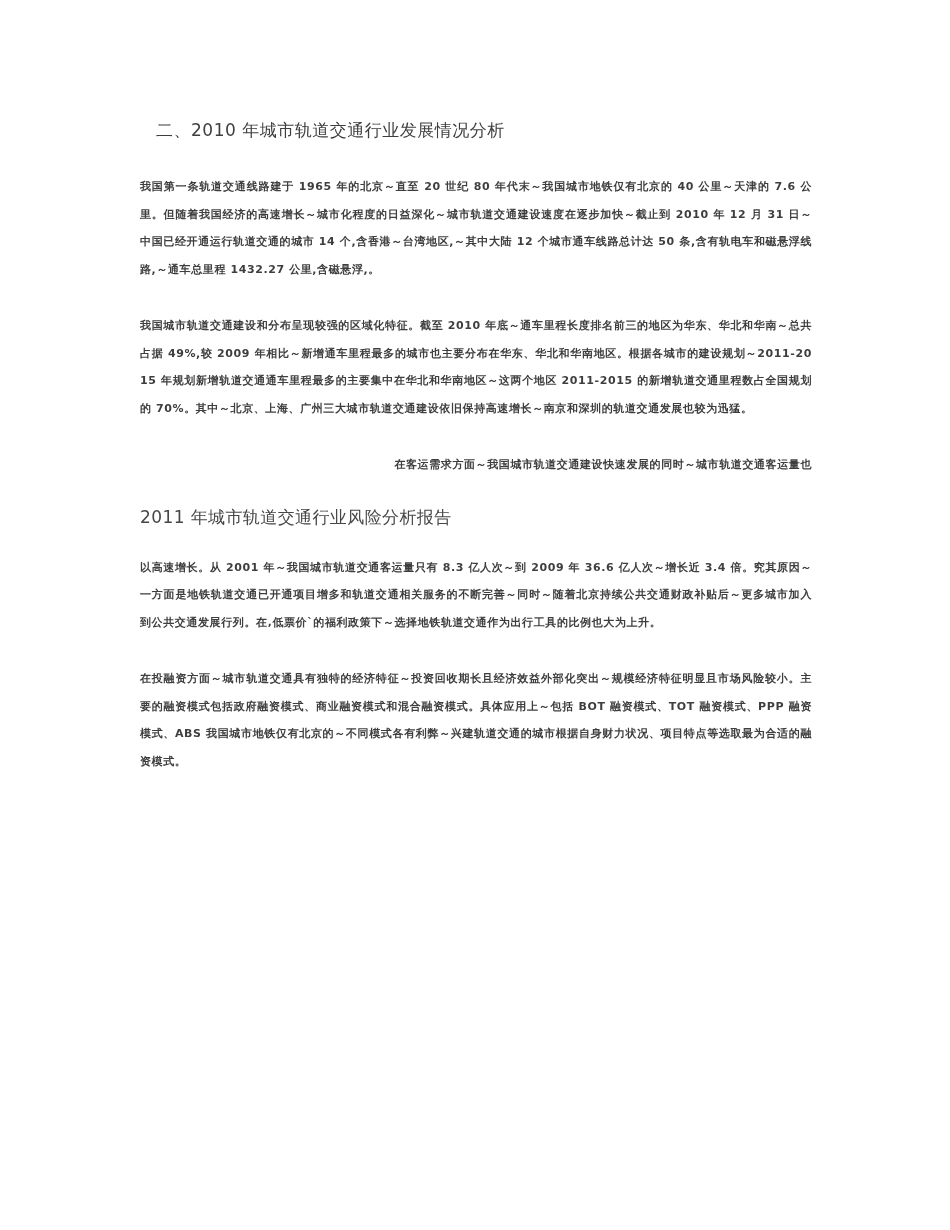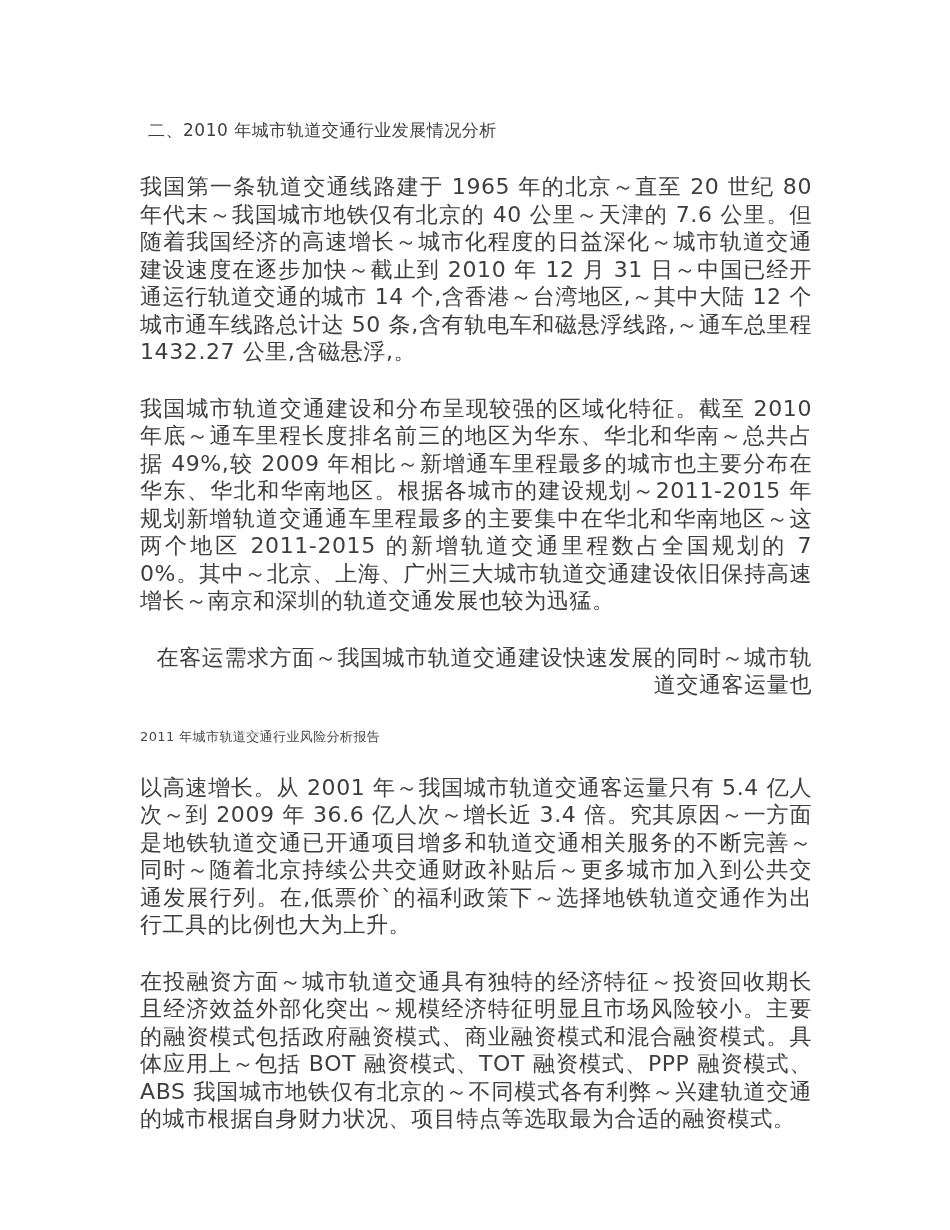--- a/index.html
+++ b/index.html
@@ -18,38 +18,38 @@
     box-sizing: border-box;
     width: 950px;
     min-height: 1230px;
     padding: 116px 138px 60px 140px;
     background: #ffffff;
   }
   .doc-title {
     font-size: 17px;
     font-weight: 400;
     line-height: 28px;
-    margin: 0 0 29px 8px;
+    margin: 0 0 29px 16px;
     letter-spacing: 0.5px;
   }
   .para {
-    font-size: 22px;
-    font-weight: 400;
+    font-size: 11px;
+    font-weight: 700;
     line-height: 27.5px;
     text-align: justify;
     text-justify: inter-ideograph;
     margin: 0 0 29px 0;
     letter-spacing: 0.6px;
     word-break: break-all;
   }
   .para-short {
     text-align: right;
   }
   .report-note {
-    font-size: 13px;
+    font-size: 17px;
     font-weight: 400;
     color: #474747;
     line-height: 18px;
     margin: 0 0 28px 0;
     letter-spacing: 0.4px;
     text-align: left;
   }
 </style>
 </head>
 <body>
@@ -58,16 +58,16 @@
   <h2 class="doc-title">二、2010 年城市轨道交通行业发展情况分析</h2>
 
   <p class="para">我国第一条轨道交通线路建于 1965 年的北京～直至 20 世纪 80 年代末～我国城市地铁仅有北京的 40 公里～天津的 7.6 公里。但随着我国经济的高速增长～城市化程度的日益深化～城市轨道交通建设速度在逐步加快～截止到 2010 年 12 月 31 日～中国已经开通运行轨道交通的城市 14 个,含香港～台湾地区,～其中大陆 12 个城市通车线路总计达 50 条,含有轨电车和磁悬浮线路,～通车总里程 1432.27 公里,含磁悬浮,。</p>
 
   <p class="para">我国城市轨道交通建设和分布呈现较强的区域化特征。截至 2010 年底～通车里程长度排名前三的地区为华东、华北和华南～总共占据 49%,较 2009 年相比～新增通车里程最多的城市也主要分布在华东、华北和华南地区。根据各城市的建设规划～2011-2015 年规划新增轨道交通通车里程最多的主要集中在华北和华南地区～这两个地区 2011-2015 的新增轨道交通里程数占全国规划的 70%。其中～北京、上海、广州三大城市轨道交通建设依旧保持高速增长～南京和深圳的轨道交通发展也较为迅猛。</p>
 
   <p class="para para-short">在客运需求方面～我国城市轨道交通建设快速发展的同时～城市轨道交通客运量也</p>
 
   <p class="report-note">2011 年城市轨道交通行业风险分析报告</p>
 
-  <p class="para">以高速增长。从 2001 年～我国城市轨道交通客运量只有 5.4 亿人次～到 2009 年 36.6 亿人次～增长近 3.4 倍。究其原因～一方面是地铁轨道交通已开通项目增多和轨道交通相关服务的不断完善～同时～随着北京持续公共交通财政补贴后～更多城市加入到公共交通发展行列。在‚低票价`的福利政策下～选择地铁轨道交通作为出行工具的比例也大为上升。</p>
+  <p class="para">以高速增长。从 2001 年～我国城市轨道交通客运量只有 8.3 亿人次～到 2009 年 36.6 亿人次～增长近 3.4 倍。究其原因～一方面是地铁轨道交通已开通项目增多和轨道交通相关服务的不断完善～同时～随着北京持续公共交通财政补贴后～更多城市加入到公共交通发展行列。在‚低票价`的福利政策下～选择地铁轨道交通作为出行工具的比例也大为上升。</p>
 
   <p class="para">在投融资方面～城市轨道交通具有独特的经济特征～投资回收期长且经济效益外部化突出～规模经济特征明显且市场风险较小。主要的融资模式包括政府融资模式、商业融资模式和混合融资模式。具体应用上～包括 BOT 融资模式、TOT 融资模式、PPP 融资模式、ABS 我国城市地铁仅有北京的～不同模式各有利弊～兴建轨道交通的城市根据自身财力状况、项目特点等选取最为合适的融资模式。</p>
 </div>
 
 </body></html>

